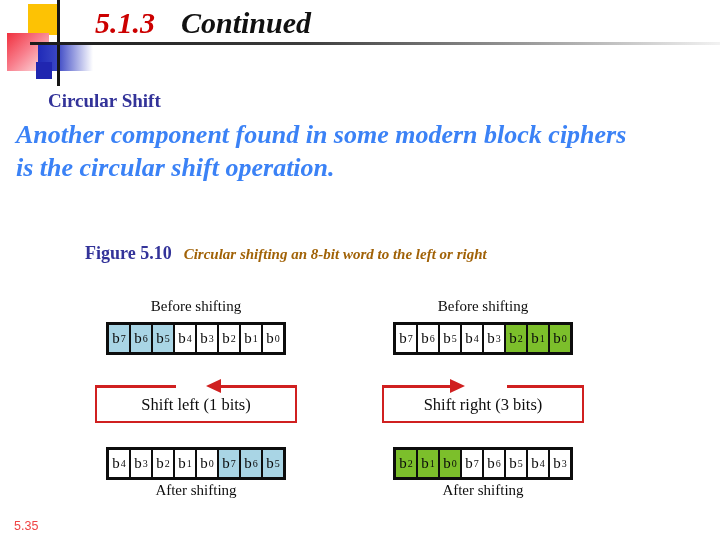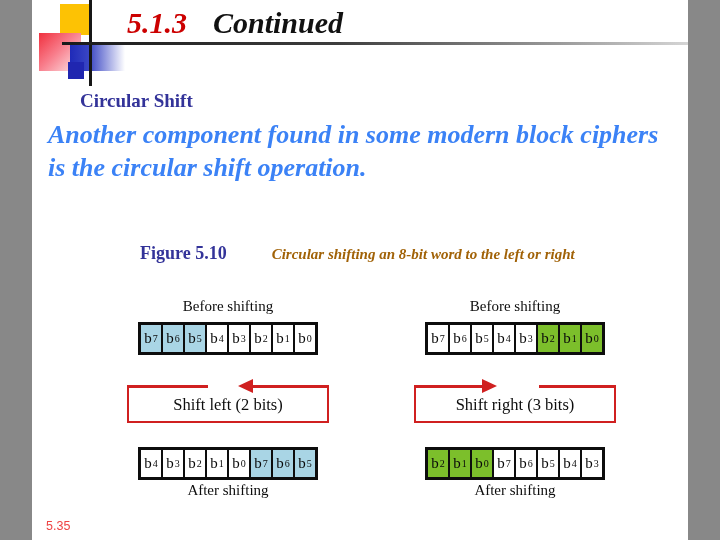--- a/index.html
+++ b/index.html
@@ -1,17 +1,17 @@
 <!DOCTYPE html>
 <html style="--title-red: #cc0000; --heading-blue: #333399; --arrow-red: #d02020; --highlight-blue: #a9d5e5; --highlight-green: #7cbf2b;"><head>
 <meta charset="utf-8">
 <style>
   html,body{margin:0;padding:0;background:#888;}
   .slide{
-    position:relative;width:656px;height:540px;background:#ffffff;
+    position:relative;width:720px;height:540px;background:#ffffff;
     overflow:hidden;font-family:"Liberation Serif",serif;margin:0 auto;
   }
   
   .deco{position:absolute;}
   .deco-yellow{left:28px;top:4px;width:30px;height:31px;background:#fdc204;}
   .deco-red{left:7px;top:33px;width:42px;height:38px;
     background:linear-gradient(135deg,#f0303e 0%,#f87c8a 45%,#fde9ec 100%);}
   .deco-blue{left:38px;top:45px;width:55px;height:26px;
     background:linear-gradient(90deg,#1f2ab8 0%,#3a46c4 35%,#ffffff 100%);}
   .deco-blue-notch{left:36px;top:62px;width:16px;height:17px;background:#2026b0;}
@@ -21,21 +21,21 @@
   
   .title{position:absolute;left:95px;top:6px;font-size:30px;font-weight:bold;
     font-style:italic;color:#111;white-space:nowrap;}
   .title .num{color:var(--title-red,#cc0000);margin-right:26px;}
   
   .heading{position:absolute;left:16px;top:90px;font-size:19px;font-weight:bold;
     color:var(--heading-blue,#333399);margin-left:32px;}
   .body-text{position:absolute;left:16px;top:118px;width:698px;font-size:26px;
     font-weight:bold;font-style:italic;color:#3b82f6;line-height:33px;}
   
-  .fig-row{position:absolute;left:108px;top:243px;display:flex;align-items:baseline;white-space:nowrap;gap:33px;}
+  .fig-row{position:absolute;left:85px;top:243px;display:flex;align-items:baseline;white-space:nowrap;}
   .fig-label{font-size:18px;font-weight:bold;color:var(--heading-blue,#333399);}
   .fig-caption{font-size:15px;font-weight:bold;font-style:italic;color:#a16207;margin-left:12px;}
   
   .col{position:absolute;top:298px;width:202px;height:212px;}
   .col.left{left:95px;} .col.right{left:382px;}
   .dlabel{position:absolute;left:0;width:100%;text-align:center;font-size:15px;color:#0d0d0d;}
   .pre-label{top:0;} .post-label{top:184px;}
   .bit-table{position:absolute;left:50%;transform:translateX(-50%);display:flex;
     border:2px solid #0d0d0d;background:#fff;}
   .bit-table.before{top:24px;} .bit-table.after{top:149px;}
@@ -120,21 +120,21 @@
         </div>
         <div class="bit-cell">
           <span>b</span>
           <sub>0</sub>
         </div>
       </div>
     <div class="shift-box">
       <div class="seg segA"></div>
       <div class="ahead point-left"></div>
       <div class="seg segB"></div>
-      <div class="txt">Shift left (2 bits)</div>
+      <div class="txt">Shift left (1 bits)</div>
     </div>
     <div class="bit-table after">
         <div class="bit-cell">
           <span>b</span>
           <sub>4</sub>
         </div>
         <div class="bit-cell">
           <span>b</span>
           <sub>3</sub>
         </div>

